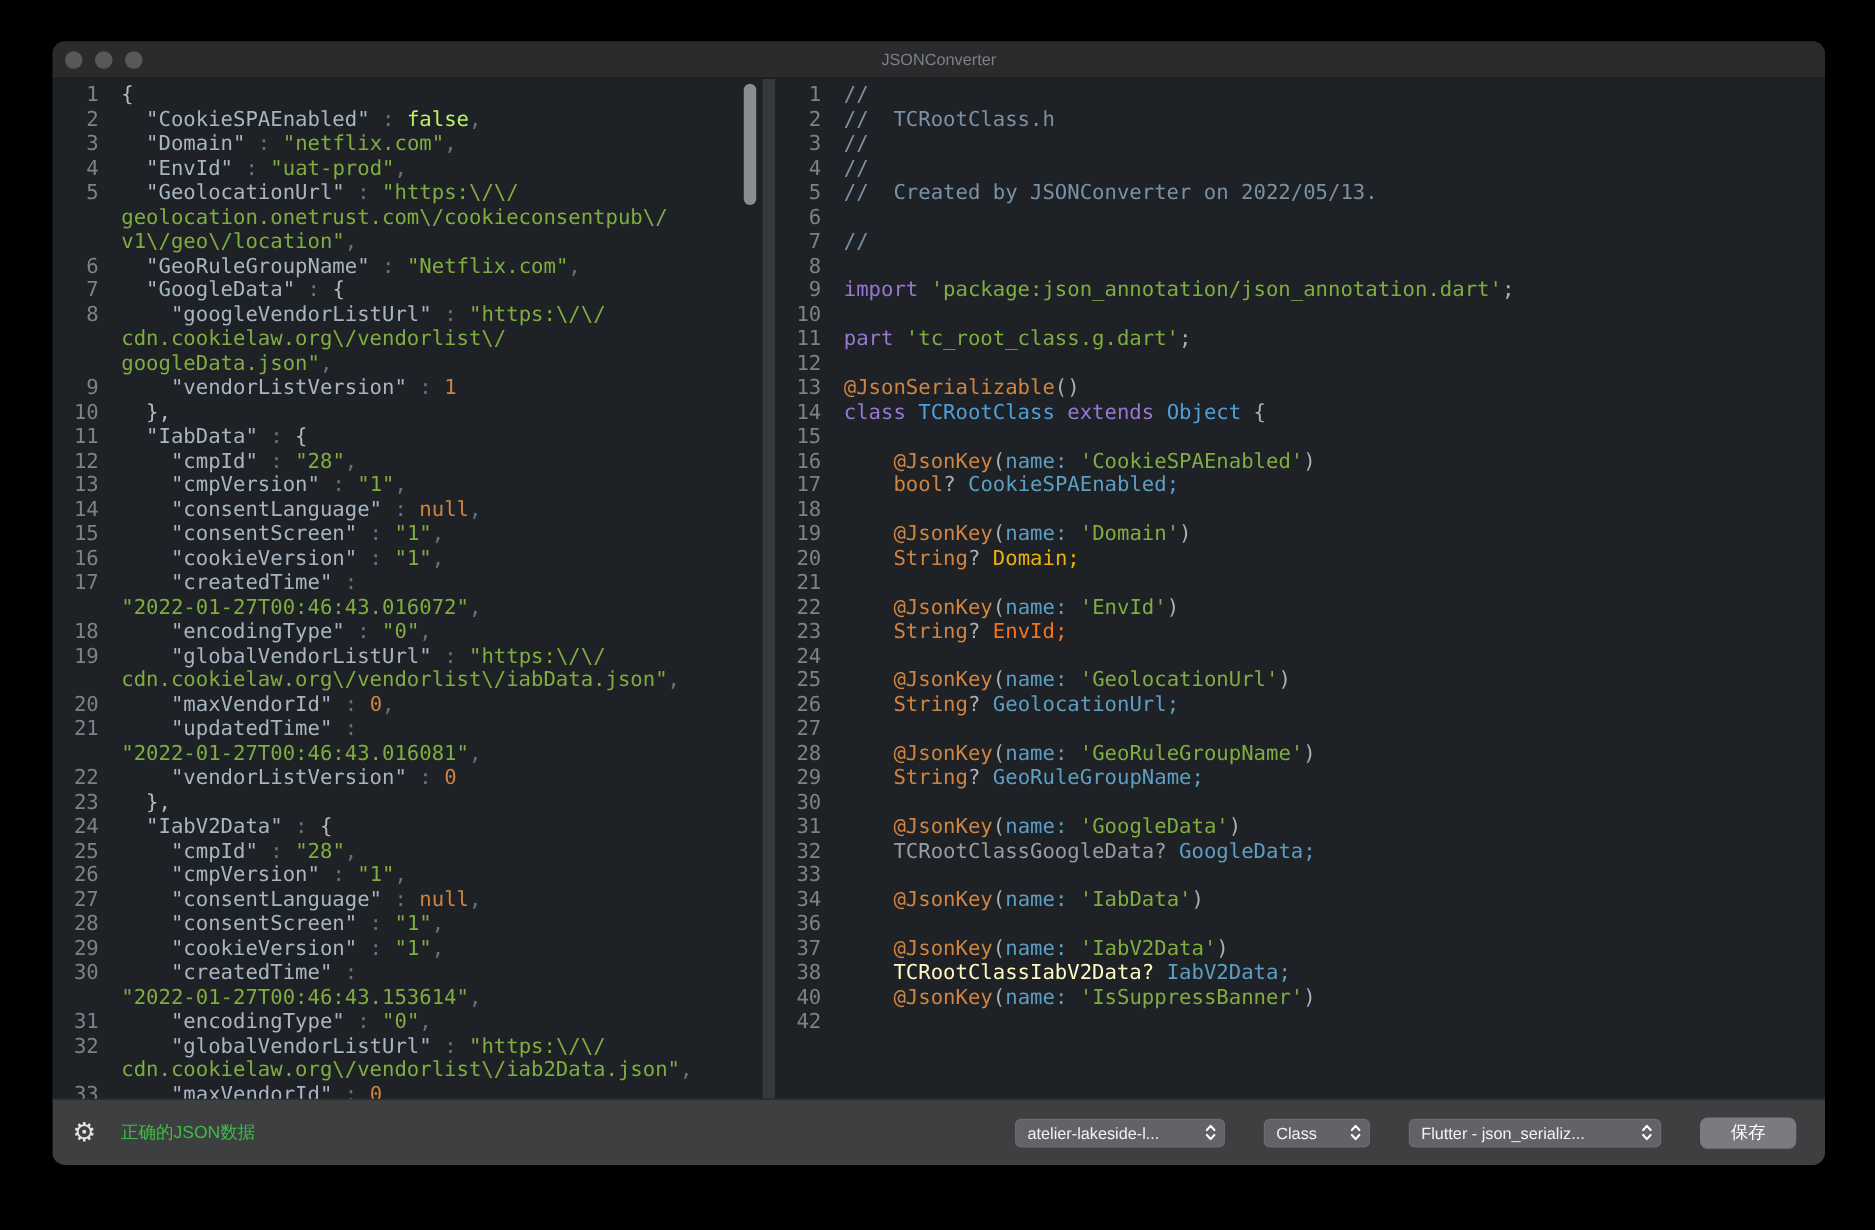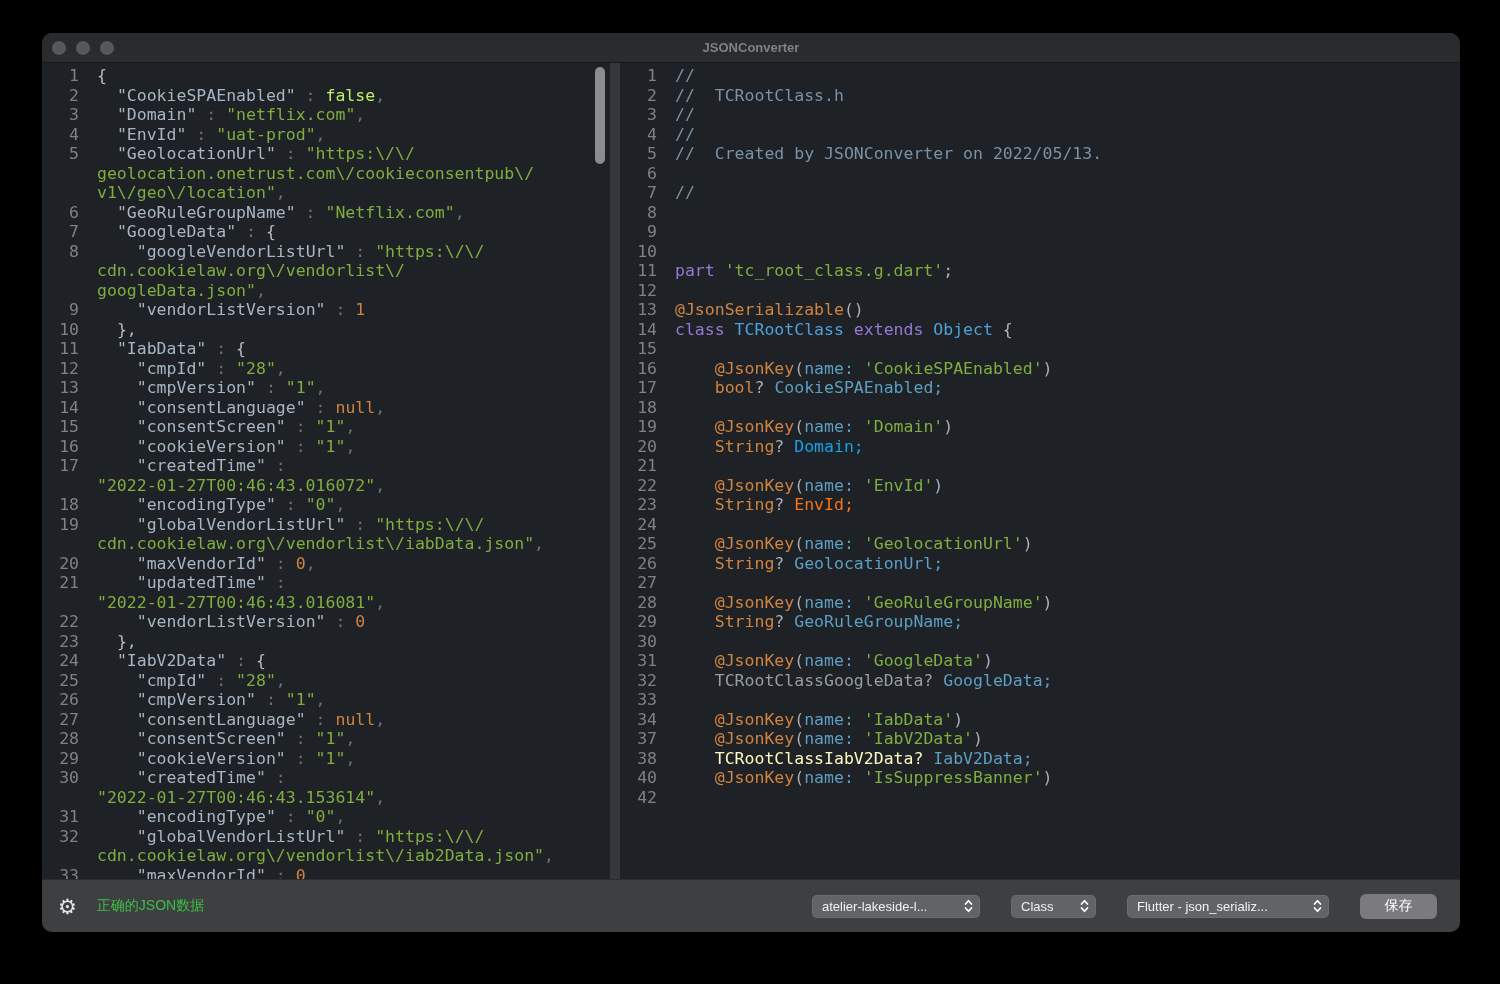--- a/index.html
+++ b/index.html
@@ -11,21 +11,21 @@
     box-shadow:0 18px 50px rgba(0,0,0,.65); display:flex; flex-direction:column;
   }
   .titlebar {
     height:30px; flex:none; background:#2a2b2d; border-bottom:1px solid #17181a;
     display:flex; align-items:center; position:relative;
   }
   .traffic { display:flex; gap:10px; margin-left:10px; }
   .traffic span { width:14px; height:14px; border-radius:50%; background:#57585a; display:block; }
   .title {
     position:absolute; left:0; right:0; text-align:center;
-    font-size:13px; font-weight:700; color:#7f8184; pointer-events:none;
+    font-size:13px; font-weight:400; color:#7f8184; pointer-events:none;
   }
   .content { flex:1; display:flex; overflow:hidden; }
   .pane { position:relative; overflow:hidden; padding-top:3px; }
   .pane.left  { width:568px; flex:none; }
   .pane.right { flex:1; }
   .divider { width:10px; flex:none; background:#36383c; }
   .code-row { display:flex; height:19.5px; line-height:19.5px; white-space:pre;
               font-family:"DejaVu Sans Mono", monospace; font-size:16.5px; }
   .ln { width:45px; flex:none; text-align:right; padding-right:8px; color:#7e8287; }
   .ct { padding-left:10px; }
@@ -123,46 +123,47 @@
     <div class="pane right" id="right-pane">
       <div id="right-code">
           <div class="code-row"><span class="ln">1</span><span class="ct"><span style="color: rgb(123, 145, 166);">//</span></span></div>
           <div class="code-row"><span class="ln">2</span><span class="ct"><span style="color: rgb(123, 145, 166);">//  TCRootClass.h</span></span></div>
           <div class="code-row"><span class="ln">3</span><span class="ct"><span style="color: rgb(123, 145, 166);">//</span></span></div>
           <div class="code-row"><span class="ln">4</span><span class="ct"><span style="color: rgb(123, 145, 166);">//</span></span></div>
           <div class="code-row"><span class="ln">5</span><span class="ct"><span style="color: rgb(123, 145, 166);">//  Created by JSONConverter on 2022/05/13.</span></span></div>
           <div class="code-row"><span class="ln">6</span></div>
           <div class="code-row"><span class="ln">7</span><span class="ct"><span style="color: rgb(123, 145, 166);">//</span></span></div>
           <div class="code-row"><span class="ln">8</span><span class="ct"></span></div>
-          <div class="code-row"><span class="ln">9</span></div>
+          <div class="code-row"><span class="ln">9</span><span class="ct"><span style="color: rgb(150, 120, 210);">import</span><span style="color: rgb(170, 176, 182);"> </span><span style="color: rgb(127, 174, 63);">'package:json_annotation/json_annotation.dart'</span><span style="color: rgb(170, 176, 182);">;</span></span></div>
           <div class="code-row"><span class="ln">10</span><span class="ct"></span></div>
           <div class="code-row"><span class="ln">11</span><span class="ct"><span style="color: rgb(150, 120, 210);">part</span><span style="color: rgb(170, 176, 182);"> </span><span style="color: rgb(127, 174, 63);">'tc_root_class.g.dart'</span><span style="color: rgb(170, 176, 182);">;</span></span></div>
           <div class="code-row"><span class="ln">12</span><span class="ct"></span></div>
           <div class="code-row"><span class="ln">13</span><span class="ct"><span style="color: rgb(208, 132, 63);">@JsonSerializable</span><span style="color: rgb(170, 176, 182);">()</span></span></div>
           <div class="code-row"><span class="ln">14</span><span class="ct"><span style="color: rgb(150, 120, 210);">class</span><span style="color: rgb(170, 176, 182);"> </span><span style="color: rgb(77, 160, 216);">TCRootClass</span><span style="color: rgb(170, 176, 182);"> </span><span style="color: rgb(150, 120, 210);">extends</span><span style="color: rgb(170, 176, 182);"> </span><span style="color: rgb(77, 160, 216);">Object</span><span style="color: rgb(170, 176, 182);"> {</span></span></div>
           <div class="code-row"><span class="ln">15</span><span class="ct"></span></div>
           <div class="code-row"><span class="ln">16</span><span class="ct"><span style="color: rgb(170, 176, 182);">    </span><span style="color: rgb(208, 132, 63);">@JsonKey</span><span style="color: rgb(170, 176, 182);">(</span><span style="color: rgb(93, 159, 194);">name:</span><span style="color: rgb(170, 176, 182);"> </span><span style="color: rgb(127, 174, 63);">'CookieSPAEnabled'</span><span style="color: rgb(170, 176, 182);">)</span></span></div>
           <div class="code-row"><span class="ln">17</span><span class="ct"><span style="color: rgb(170, 176, 182);">    </span><span style="color: rgb(208, 132, 63);">bool</span><span style="color: rgb(170, 176, 182);">? </span><span style="color: rgb(93, 159, 194);">CookieSPAEnabled;</span></span></div>
           <div class="code-row"><span class="ln">18</span><span class="ct"></span></div>
           <div class="code-row"><span class="ln">19</span><span class="ct"><span style="color: rgb(170, 176, 182);">    </span><span style="color: rgb(208, 132, 63);">@JsonKey</span><span style="color: rgb(170, 176, 182);">(</span><span style="color: rgb(93, 159, 194);">name:</span><span style="color: rgb(170, 176, 182);"> </span><span style="color: rgb(127, 174, 63);">'Domain'</span><span style="color: rgb(170, 176, 182);">)</span></span></div>
-          <div class="code-row"><span class="ln">20</span><span class="ct"><span style="color: rgb(170, 176, 182);">    </span><span style="color: rgb(208, 132, 63);">String</span><span style="color: rgb(170, 176, 182);">? </span><span style="color: #0ea5e9;">Domain;</span></span></div>
+          <div class="code-row"><span class="ln">20</span><span class="ct"><span style="color: rgb(170, 176, 182);">    </span><span style="color: rgb(208, 132, 63);">String</span><span style="color: rgb(170, 176, 182);">? </span><span style="color: #eab308;">Domain;</span></span></div>
           <div class="code-row"><span class="ln">21</span><span class="ct"></span></div>
           <div class="code-row"><span class="ln">22</span><span class="ct"><span style="color: rgb(170, 176, 182);">    </span><span style="color: rgb(208, 132, 63);">@JsonKey</span><span style="color: rgb(170, 176, 182);">(</span><span style="color: rgb(93, 159, 194);">name:</span><span style="color: rgb(170, 176, 182);"> </span><span style="color: rgb(127, 174, 63);">'EnvId'</span><span style="color: rgb(170, 176, 182);">)</span></span></div>
           <div class="code-row"><span class="ln">23</span><span class="ct"><span style="color: rgb(170, 176, 182);">    </span><span style="color: rgb(208, 132, 63);">String</span><span style="color: rgb(170, 176, 182);">? </span><span style="color: #f97316;">EnvId;</span></span></div>
           <div class="code-row"><span class="ln">24</span><span class="ct"></span></div>
           <div class="code-row"><span class="ln">25</span><span class="ct"><span style="color: rgb(170, 176, 182);">    </span><span style="color: rgb(208, 132, 63);">@JsonKey</span><span style="color: rgb(170, 176, 182);">(</span><span style="color: rgb(93, 159, 194);">name:</span><span style="color: rgb(170, 176, 182);"> </span><span style="color: rgb(127, 174, 63);">'GeolocationUrl'</span><span style="color: rgb(170, 176, 182);">)</span></span></div>
           <div class="code-row"><span class="ln">26</span><span class="ct"><span style="color: rgb(170, 176, 182);">    </span><span style="color: rgb(208, 132, 63);">String</span><span style="color: rgb(170, 176, 182);">? </span><span style="color: rgb(93, 159, 194);">GeolocationUrl;</span></span></div>
           <div class="code-row"><span class="ln">27</span><span class="ct"></span></div>
           <div class="code-row"><span class="ln">28</span><span class="ct"><span style="color: rgb(170, 176, 182);">    </span><span style="color: rgb(208, 132, 63);">@JsonKey</span><span style="color: rgb(170, 176, 182);">(</span><span style="color: rgb(93, 159, 194);">name:</span><span style="color: rgb(170, 176, 182);"> </span><span style="color: rgb(127, 174, 63);">'GeoRuleGroupName'</span><span style="color: rgb(170, 176, 182);">)</span></span></div>
           <div class="code-row"><span class="ln">29</span><span class="ct"><span style="color: rgb(170, 176, 182);">    </span><span style="color: rgb(208, 132, 63);">String</span><span style="color: rgb(170, 176, 182);">? </span><span style="color: rgb(93, 159, 194);">GeoRuleGroupName;</span></span></div>
           <div class="code-row"><span class="ln">30</span><span class="ct"></span></div>
           <div class="code-row"><span class="ln">31</span><span class="ct"><span style="color: rgb(170, 176, 182);">    </span><span style="color: rgb(208, 132, 63);">@JsonKey</span><span style="color: rgb(170, 176, 182);">(</span><span style="color: rgb(93, 159, 194);">name:</span><span style="color: rgb(170, 176, 182);"> </span><span style="color: rgb(127, 174, 63);">'GoogleData'</span><span style="color: rgb(170, 176, 182);">)</span></span></div>
           <div class="code-row"><span class="ln">32</span><span class="ct"><span style="color: rgb(170, 176, 182);">    </span><span style="color: rgb(151, 157, 163);">TCRootClassGoogleData?</span><span style="color: rgb(170, 176, 182);"> </span><span style="color: rgb(93, 159, 194);">GoogleData;</span></span></div>
           <div class="code-row"><span class="ln">33</span><span class="ct"></span></div>
           <div class="code-row"><span class="ln">34</span><span class="ct"><span style="color: rgb(170, 176, 182);">    </span><span style="color: rgb(208, 132, 63);">@JsonKey</span><span style="color: rgb(170, 176, 182);">(</span><span style="color: rgb(93, 159, 194);">name:</span><span style="color: rgb(170, 176, 182);"> </span><span style="color: rgb(127, 174, 63);">'IabData'</span><span style="color: rgb(170, 176, 182);">)</span></span></div>
+          <div class="code-row"><span class="ln">36</span><span class="ct"></span></div>
           <div class="code-row"><span class="ln">37</span><span class="ct"><span style="color: rgb(170, 176, 182);">    </span><span style="color: rgb(208, 132, 63);">@JsonKey</span><span style="color: rgb(170, 176, 182);">(</span><span style="color: rgb(93, 159, 194);">name:</span><span style="color: rgb(170, 176, 182);"> </span><span style="color: rgb(127, 174, 63);">'IabV2Data'</span><span style="color: rgb(170, 176, 182);">)</span></span></div>
           <div class="code-row"><span class="ln">38</span><span class="ct"><span style="color: rgb(170, 176, 182);">    </span><span style="color: #fef9c3;">TCRootClassIabV2Data?</span><span style="color: rgb(170, 176, 182);"> </span><span style="color: rgb(93, 159, 194);">IabV2Data;</span></span></div>
           <div class="code-row"><span class="ln">40</span><span class="ct"><span style="color: rgb(170, 176, 182);">    </span><span style="color: rgb(208, 132, 63);">@JsonKey</span><span style="color: rgb(170, 176, 182);">(</span><span style="color: rgb(93, 159, 194);">name:</span><span style="color: rgb(170, 176, 182);"> </span><span style="color: rgb(127, 174, 63);">'IsSuppressBanner'</span><span style="color: rgb(170, 176, 182);">)</span></span></div>
           <div class="code-row"><span class="ln">42</span><span class="ct"></span></div>
         </div>
     </div>
   </div>
 
   <div class="bottombar">
     <span class="gear">⚙</span>

